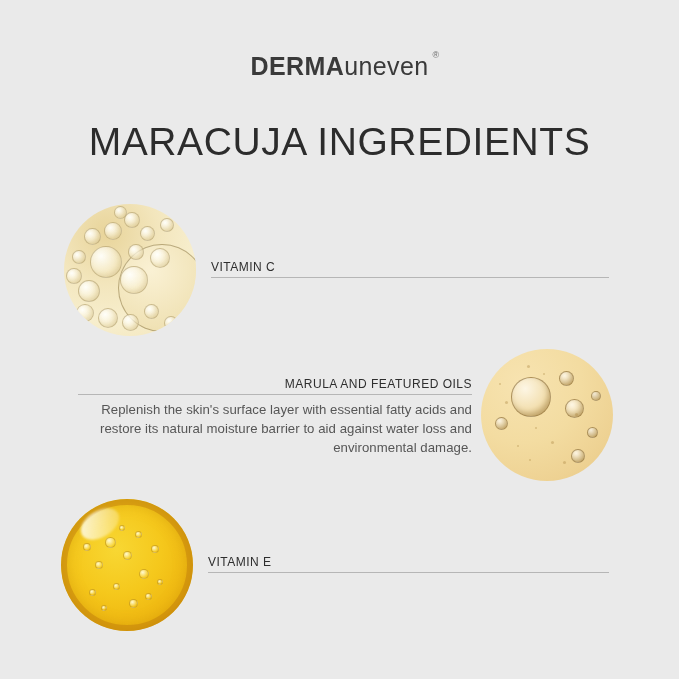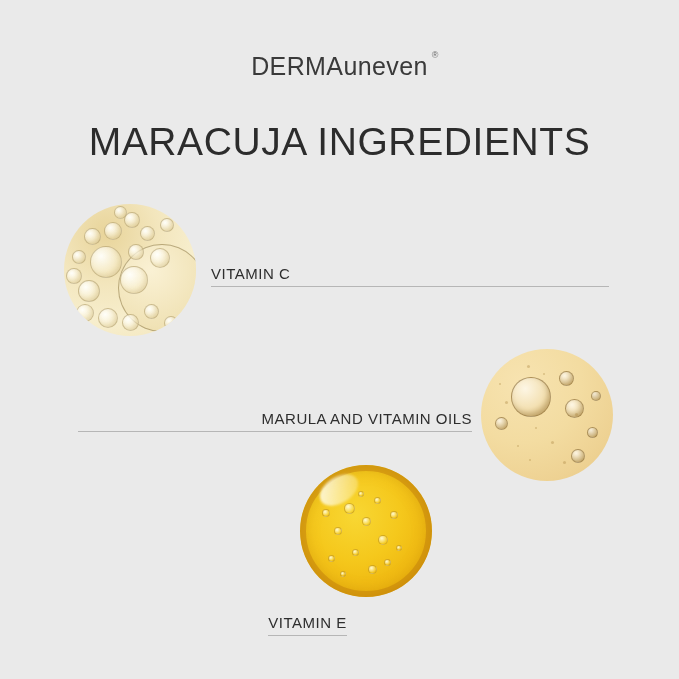--- a/index.html
+++ b/index.html
@@ -31,21 +31,21 @@
     text-align: center;
   }
   .brand-wordmark {
     font-family: "Liberation Sans", sans-serif;
     font-size: 25px;
     letter-spacing: 0.4px;
     color: #3a3a3a;
     display: inline-block;
     position: relative;
   }
-  .brand-strong { font-weight: 400; }
+  .brand-strong { font-weight: 700; }
   .brand-light  { font-weight: 400; }
   .brand-tm {
     position: absolute;
     top: -2px;
     right: -11px;
     font-size: 9px;
     color: #6b6b6b;
   }
 
   
@@ -65,21 +65,21 @@
   .section {
     position: absolute;
     left: 0;
     width: 679px;
     height: 150px;
     display: flex;
     align-items: center;
   }
   .section.sec-1 { top: 195px; }
   .section.sec-2 { top: 340px; }
-  .section.sec-3 { top: 465px; flex-direction: column; }
+  .section.sec-3 { top: 490px; }
 
   .section.reverse { flex-direction: row-reverse; }
 
   .art-wrap {
     width: 150px;
     min-width: 150px;
     height: 150px;
     display: flex;
     align-items: center;
     justify-content: center;
@@ -94,25 +94,25 @@
   }
   .section.reverse .text-wrap {
     padding-right: 0;
     padding-left: 78px;
     text-align: right;
   }
   .section.sec-1 .text-wrap,
   .section.sec-3 .text-wrap { padding-left: 6px; }
 
   .ing-title {
-    font-size: 15px;
+    font-size: 12px;
     font-weight: 400;
     letter-spacing: 0.5px;
     color: #2e2e2e;
-    margin: 17px 0 3px 0;
+    margin: 4px 0 3px 0;
     line-height: 1.2;
   }
   .ing-rule {
     height: 1px;
     background: #b6b6b6;
     width: 100%;
     margin: 0 0 6px 0;
   }
   .ing-body {
     font-size: 13.2px;
@@ -260,22 +260,23 @@
         <div class="speck" style="width:2px;height:2px;left:54px;top:78px;"></div>
         <div class="speck" style="width:3px;height:3px;left:70px;top:92px;"></div>
         <div class="speck" style="width:2px;height:2px;left:36px;top:96px;"></div>
         <div class="speck" style="width:3px;height:3px;left:94px;top:64px;"></div>
         <div class="speck" style="width:2px;height:2px;left:18px;top:34px;"></div>
         <div class="speck" style="width:3px;height:3px;left:82px;top:112px;"></div>
         <div class="speck" style="width:2px;height:2px;left:48px;top:110px;"></div>
       </div>
     </div>
     <div class="text-wrap">
-      <h2 class="ing-title">MARULA AND VITAMIN OILS</h2>
+      <h2 class="ing-title">MARULA AND FEATURED OILS</h2>
       <div class="ing-rule"></div>
+      <p class="ing-body">Replenish the skin's surface layer with essential fatty acids and restore its natural moisture barrier to aid against water loss and environmental damage.</p>
     </div>
   </div>
 
   <div class="section sec-3">
     <div class="art-wrap">
       <div class="circle-art art-vite">
         <div class="rim"></div>
         <div class="gloss"></div>
         <div class="vbub" style="width:9px;height:9px;left:44px;top:38px;"></div>
         <div class="vbub" style="width:7px;height:7px;left:62px;top:52px;"></div>

